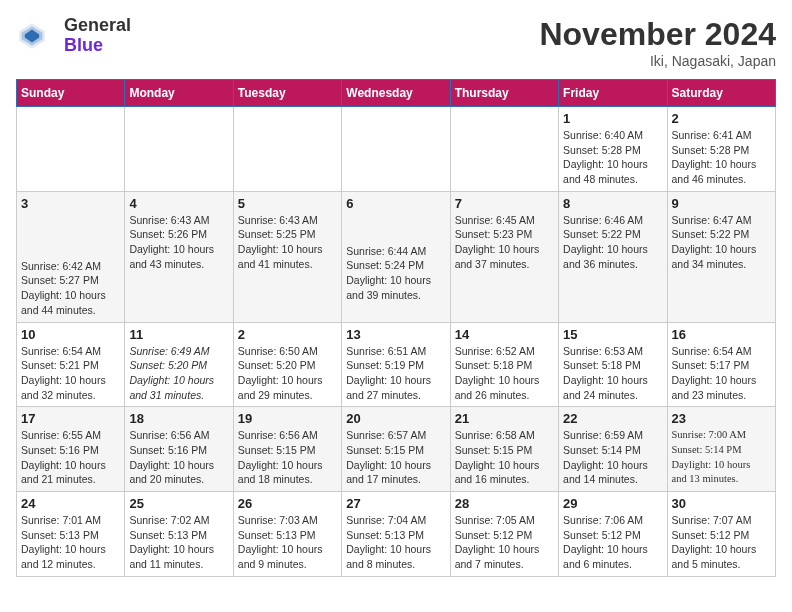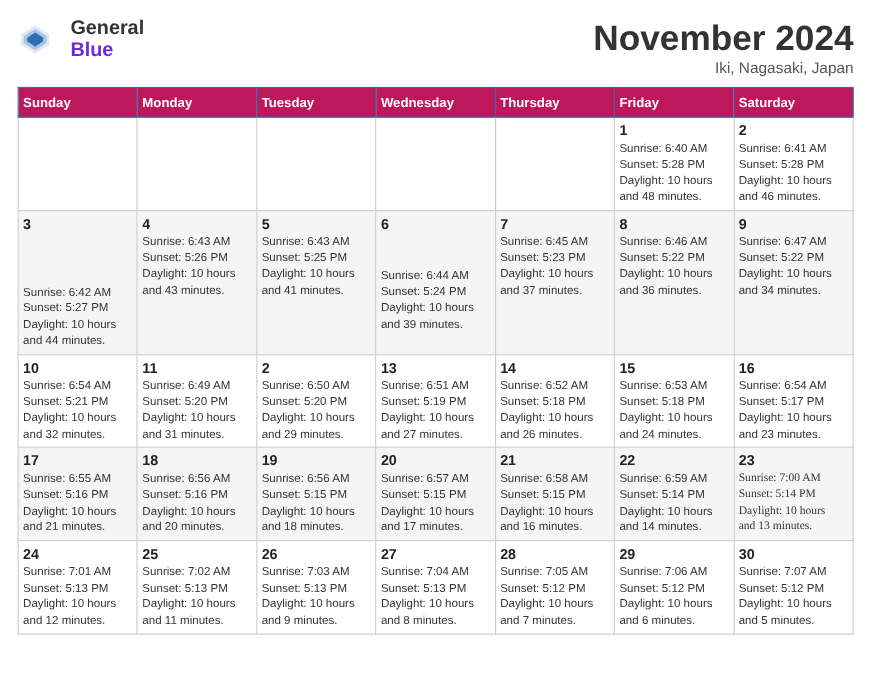--- a/index.html
+++ b/index.html
@@ -193,21 +193,21 @@
       <tr>
         <td>
           <div class="day-num">10</div>
           <div class="day-info" style="white-space: pre-line;">Sunrise: 6:54 AM
 Sunset: 5:21 PM
 Daylight: 10 hours
 and 32 minutes.</div>
         </td>
         <td>
           <div class="day-num">11</div>
-          <div class="day-info" style="white-space: pre-line;">Sunrise: 6:49 AM
+          <div class="day-info" style="white-space: pre-line; font-style: italic;">Sunrise: 6:49 AM
 Sunset: 5:20 PM
 Daylight: 10 hours
 and 31 minutes.</div>
         </td>
         <td>
           <div class="day-num">2</div>
           <div class="day-info" style="white-space: pre-line;">Sunrise: 6:50 AM
 Sunset: 5:20 PM
 Daylight: 10 hours
 and 29 minutes.</div>

